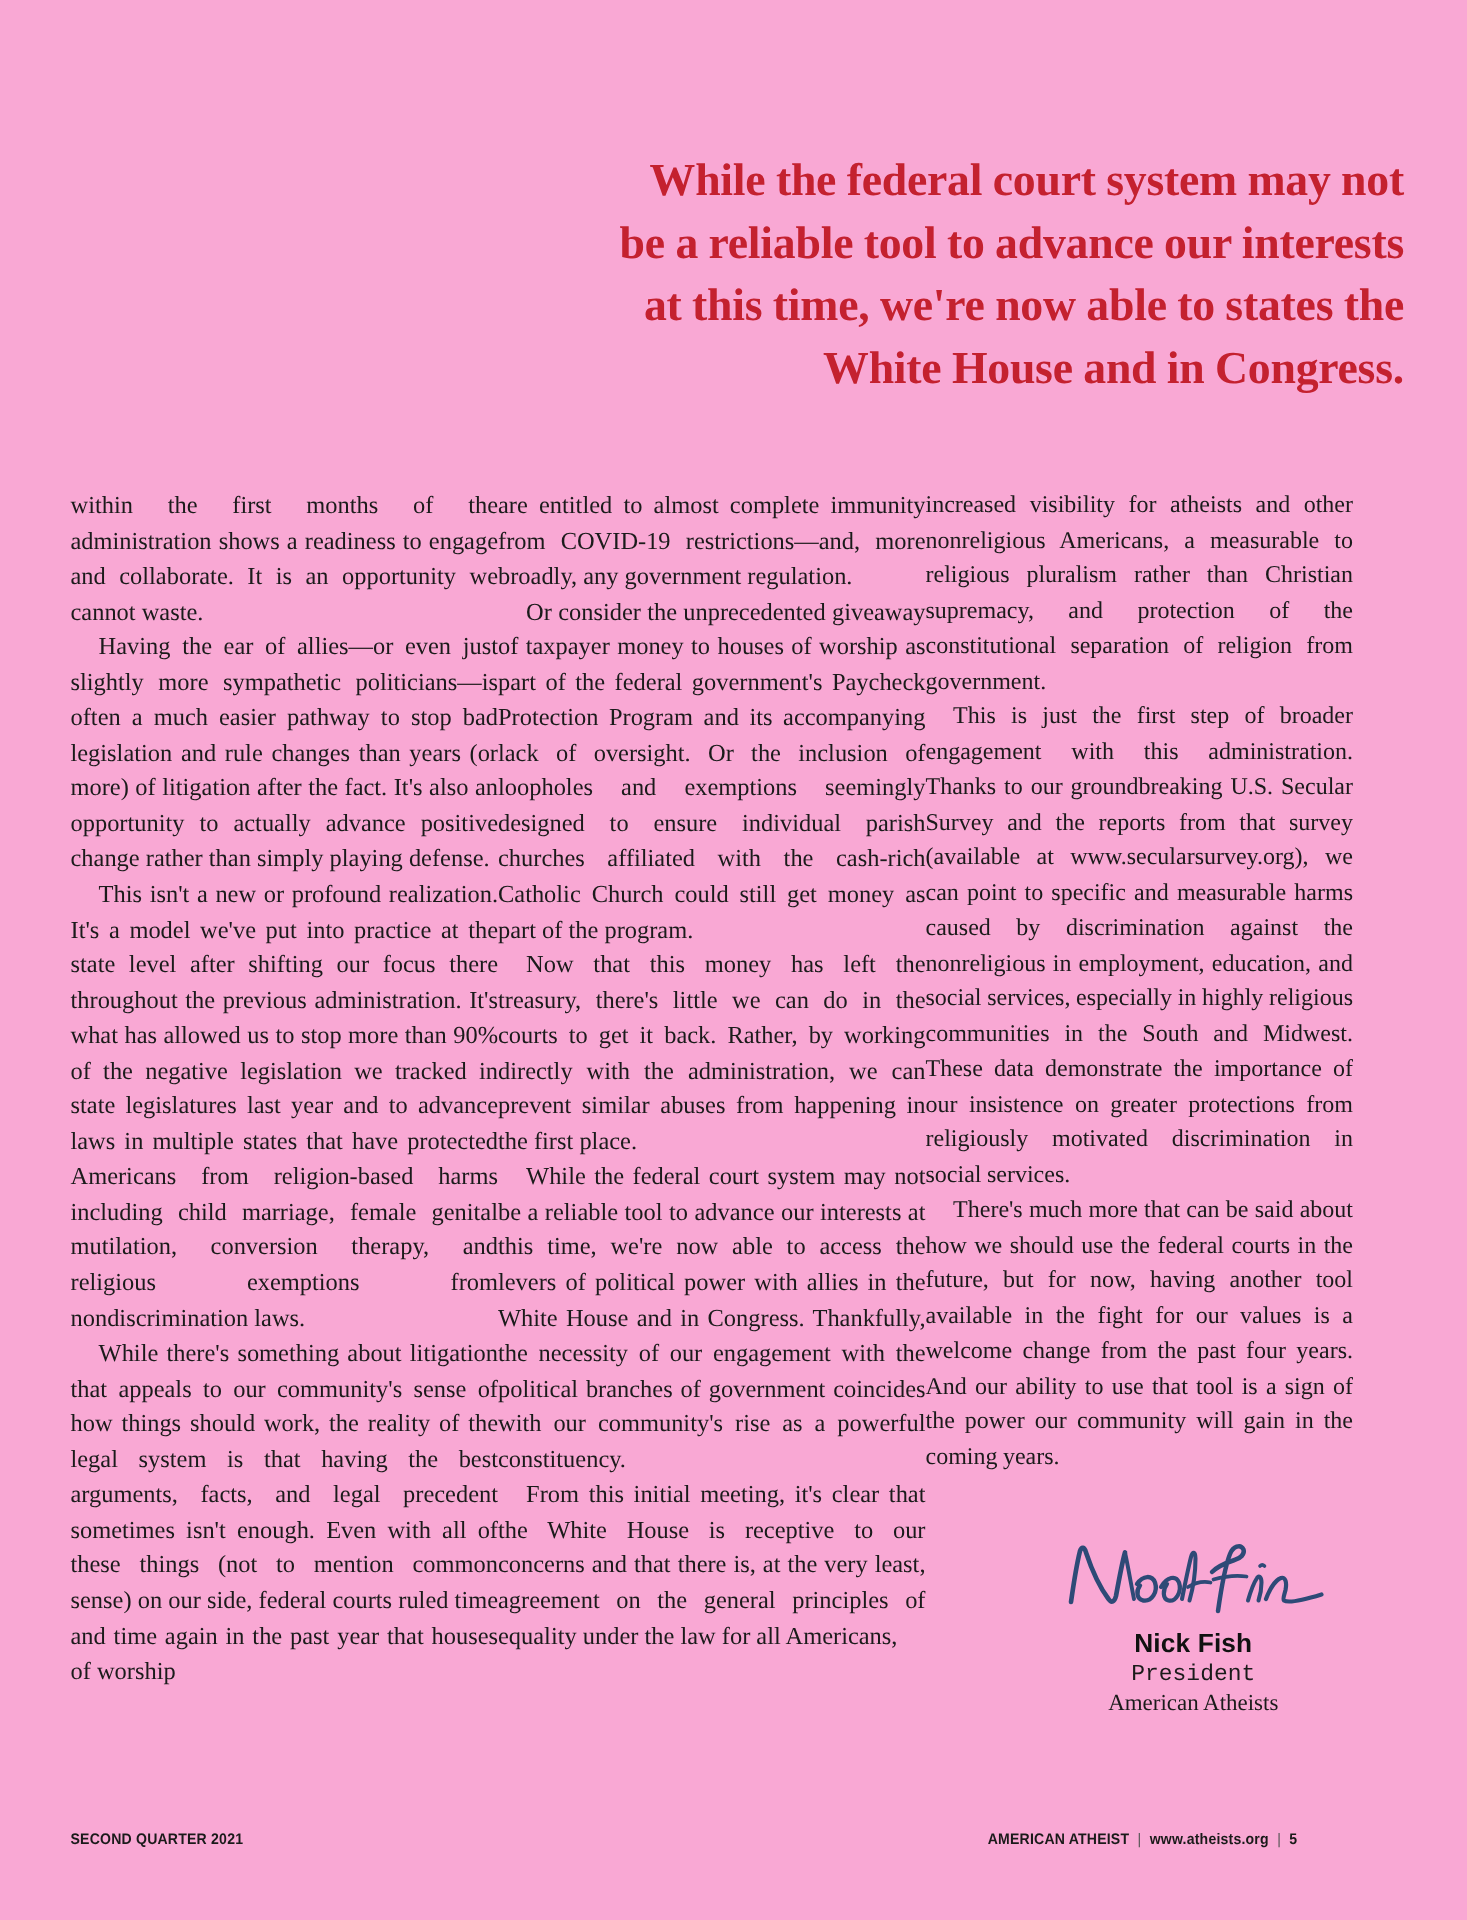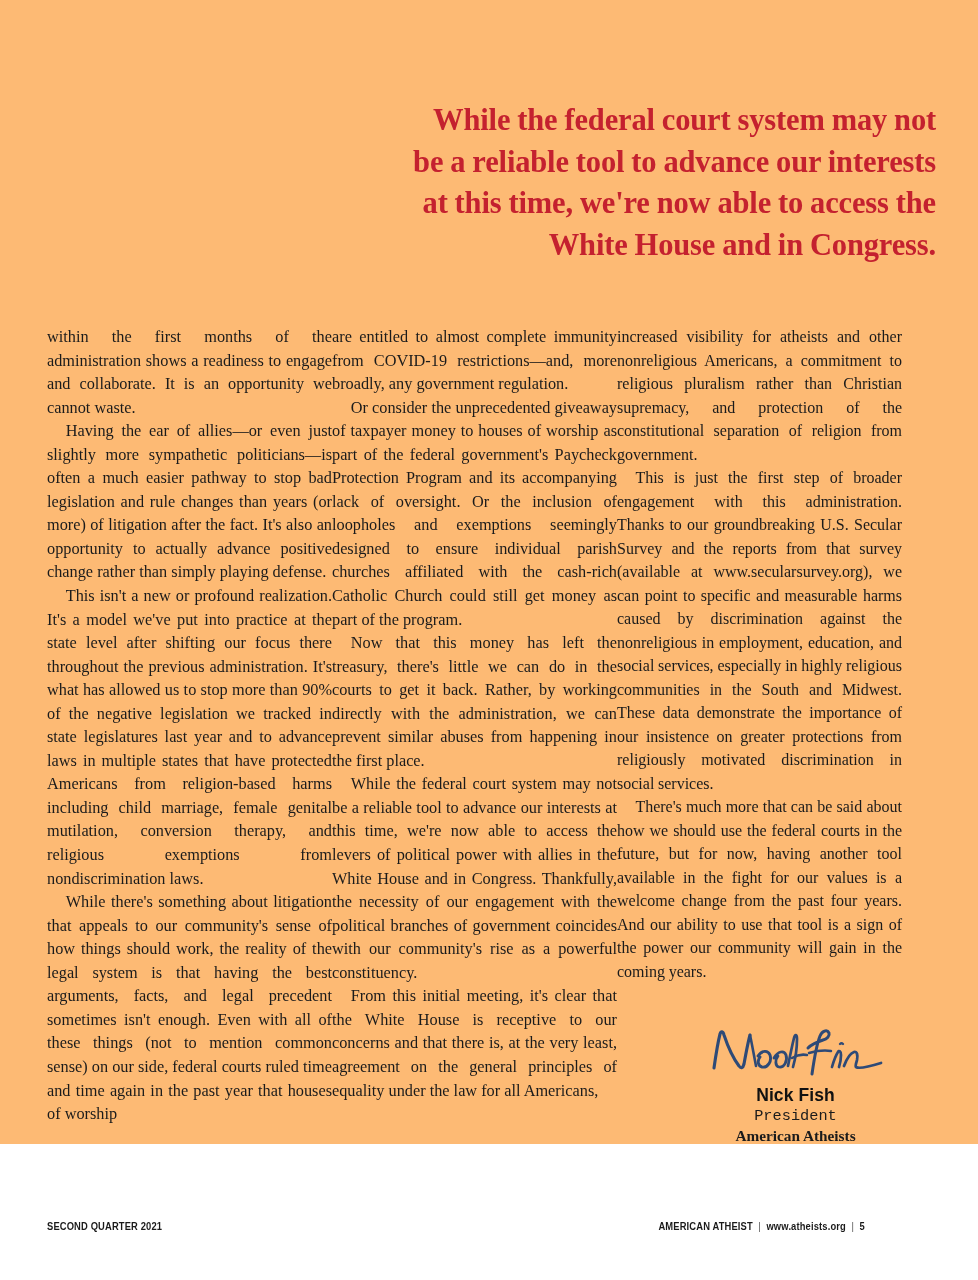--- a/index.html
+++ b/index.html
@@ -14,22 +14,22 @@
     position: relative;
     font-family: "Liberation Serif", "DejaVu Serif", serif;
     color: #1a1a1a;
     overflow: hidden;
   }
 
   .page {
     position: absolute;
     inset: 0;
     width: 978px;
-    height: 1144px;
-    background: #fdba74;
+    height: 1280px;
+    background: #f9a8d4;
   }
 
   
   .pullquote {
     position: absolute;
     left: 47px;
     top: 100px;
     width: 889px;
     text-align: right;
     color: #c4212f;
@@ -99,21 +99,21 @@
   }
   .sig-role {
     font-family: Liberation Mono, monospace;
     font-weight: 400;
     font-size: 15.3px;
     line-height: 20px;
     color: #1b1b1b;
   }
   .sig-org {
     font-family: "Liberation Serif", "DejaVu Serif", serif;
-    font-weight: 700;
+    font-weight: 400;
     font-size: 15.3px;
     line-height: 20px;
     color: #1b1b1b;
   }
 
   
   .footer {
     position: absolute;
     left: 47px;
     top: 1221px;
@@ -142,21 +142,21 @@
   .footer-left { white-space: nowrap; }
 </style>
 </head>
 <body>
 
 <div class="page">
 
   <div class="pullquote">
     <span class="pq-line">While the federal court system may not</span>
     <span class="pq-line">be a reliable tool to advance our interests</span>
-    <span class="pq-line">at this time, we're now able to access the</span>
+    <span class="pq-line">at this time, we're now able to states the</span>
     <span class="pq-line">White House and in Congress.</span>
   </div>
 
   <div class="columns">
 
     <div class="col">
       <p>within the first months of the administration shows a readiness to engage and collaborate. It is an opportunity we cannot waste.</p>
       <p>Having the ear of allies—or even just slightly more sympathetic politicians—is often a much easier pathway to stop bad legislation and rule changes than years (or more) of litigation after the fact. It's also an opportunity to actually advance positive change rather than simply playing defense.</p>
       <p>This isn't a new or profound realization. It's a model we've put into practice at the state level after shifting our focus there throughout the previous administration. It's what has allowed us to stop more than 90% of the negative legislation we tracked in state legislatures last year and to advance laws in multiple states that have protected Americans from religion-based harms including child marriage, female genital mutilation, conversion therapy, and religious exemptions from nondiscrimination laws.</p>
       <p>While there's something about litigation that appeals to our community's sense of how things should work, the reality of the legal system is that having the best arguments, facts, and legal precedent sometimes isn't enough. Even with all of these things (not to mention common sense) on our side, federal courts ruled time and time again in the past year that houses of worship</p>
@@ -164,21 +164,21 @@
 
     <div class="col">
       <p>are entitled to almost complete immunity from COVID-19 restrictions—and, more broadly, any government regulation.</p>
       <p>Or consider the unprecedented giveaway of taxpayer money to houses of worship as part of the federal government's Paycheck Protection Program and its accompanying lack of oversight. Or the inclusion of loopholes and exemptions seemingly designed to ensure individual parish churches affiliated with the cash-rich Catholic Church could still get money as part of the program.</p>
       <p>Now that this money has left the treasury, there's little we can do in the courts to get it back. Rather, by working directly with the administration, we can prevent similar abuses from happening in the first place.</p>
       <p>While the federal court system may not be a reliable tool to advance our interests at this time, we're now able to access the levers of political power with allies in the White House and in Congress. Thankfully, the necessity of our engagement with the political branches of government coincides with our community's rise as a powerful constituency.</p>
       <p>From this initial meeting, it's clear that the White House is receptive to our concerns and that there is, at the very least, agreement on the general principles of equality under the law for all Americans,</p>
     </div>
 
     <div class="col tight">
-      <p>increased visibility for atheists and other nonreligious Americans, a commitment to religious pluralism rather than Christian supremacy, and protection of the constitutional separation of religion from government.</p>
+      <p>increased visibility for atheists and other nonreligious Americans, a measurable to religious pluralism rather than Christian supremacy, and protection of the constitutional separation of religion from government.</p>
       <p>This is just the first step of broader engagement with this administration. Thanks to our groundbreaking U.S. Secular Survey and the reports from that survey (available at www.secularsurvey.org), we can point to specific and measurable harms caused by discrimination against the nonreligious in employment, education, and social services, especially in highly religious communities in the South and Midwest. These data demonstrate the importance of our insistence on greater protections from religiously motivated discrimination in social services.</p>
       <p>There's much more that can be said about how we should use the federal courts in the future, but for now, having another tool available in the fight for our values is a welcome change from the past four years. And our ability to use that tool is a sign of the power our community will gain in the coming years.</p>
     </div>
 
   </div>
 
   <div class="sigblock">
     <svg class="sig-svg" width="200" height="58" viewBox="0 0 200 58" aria-label="Nick Fish signature">
       <g fill="none" stroke="#2e4a77" stroke-linecap="round" stroke-linejoin="round">
         <path d="M18 46 C20 32, 22 20, 24 12 C25 9, 27 9, 28 13 C32 25, 37 36, 43 44 C45 47, 47 46, 48 42 C50 31, 52 20, 54 13" stroke-width="3.1"></path>

